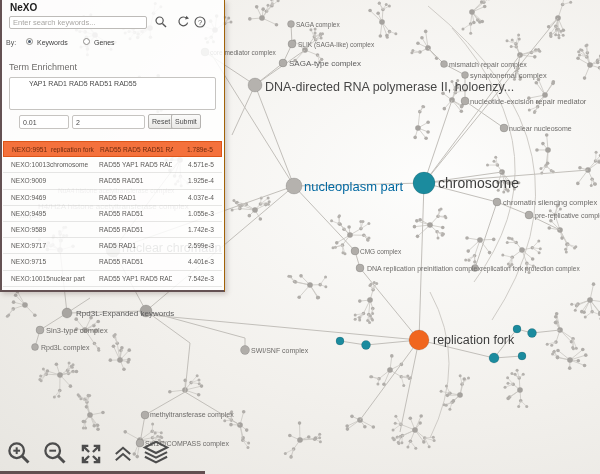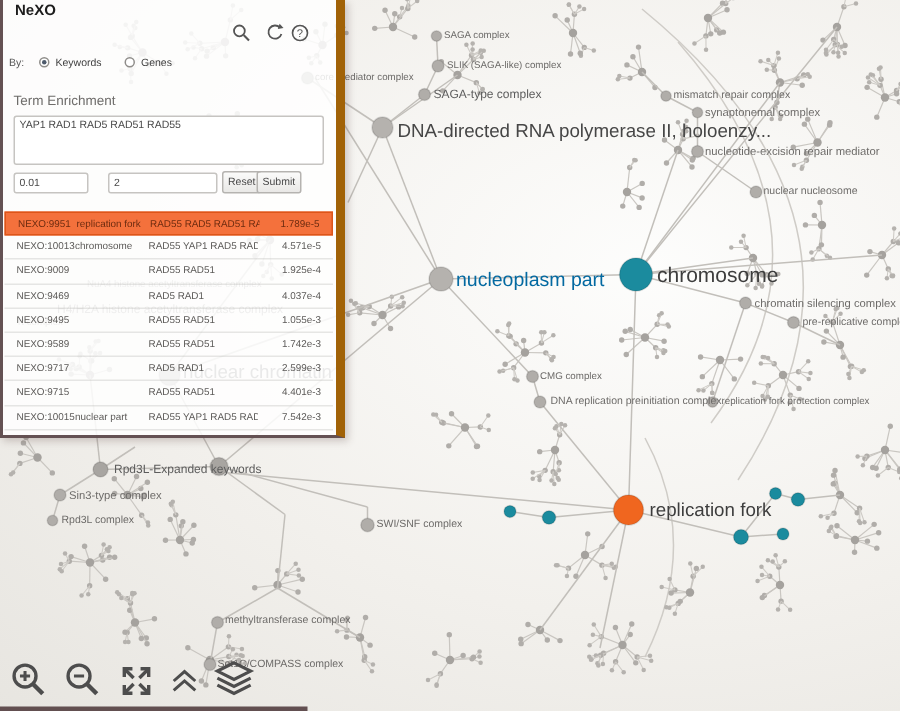--- a/index.html
+++ b/index.html
@@ -7,39 +7,39 @@
        font-family:"Liberation Sans", sans-serif;
        background:
          radial-gradient(ellipse 620px 420px at 72% 38%, #fdfdfc 0%, #f2f0ec 55%, #e7e5e0 100%);}
   
   #gsvg{position:absolute;left:0;top:0;z-index:1;}
   #glabels{position:absolute;left:0;top:0;width:533px;height:474px;z-index:2;pointer-events:none;}
   #glabels span{position:absolute;transform:translateY(-50%);white-space:nowrap;pointer-events:auto;}
   
   .panel{position:absolute;left:0;top:0;width:222px;height:290px;z-index:10;
          background:rgba(255,255,255,0.85);
-         border-right:6px solid #a16207;
+         border-right:1px solid #a16207;
          border-left:2px solid rgba(74,52,54,0.85);
          border-bottom:2px solid rgba(74,52,54,0.85);
          box-shadow:2px 2px 5px rgba(80,55,50,0.25);}
   .p-title{position:absolute;left:8px;top:2px;font-size:10px;font-weight:bold;color:#1c1c1c;}
   .p-search{position:absolute;left:7px;top:16px;width:138px;height:13px;border:1px solid #bdbbb8;
             background:#fff;font-size:7.5px;color:#444;padding:0 3px;box-sizing:border-box;border-radius:2px;}
   .p-search::placeholder{color:#a9a7a4;}
   .icon-btn{position:absolute;top:15px;width:15px;height:15px;border:none;background:transparent;padding:0;cursor:pointer;}
   .radio-row{position:absolute;left:4px;top:37px;width:214px;height:11px;font-size:7px;color:#555;}
   .radio-row .by{position:absolute;left:0;top:2px;}
   .radio{position:absolute;top:1px;width:7px;height:7px;border:1px solid #8f8d8a;border-radius:50%;background:#fff;box-sizing:border-box;}
   .radio.sel::after{content:"";position:absolute;left:1px;top:1px;width:3px;height:3px;border-radius:50%;background:#4d5a6b;}
   .radio-lbl{position:absolute;top:2px;color:#3f3f3f;}
   .p-head{position:absolute;left:7px;top:62px;font-size:9px;color:#6e6c6a;}
   .p-textarea{position:absolute;left:7px;top:77px;width:207px;height:33px;border:1px solid #c6c4c1;border-radius:2px;
               background:#fff;font-family:"Liberation Sans",sans-serif;font-size:7px;color:#4a4a4a;
-              padding:2px 3px;box-sizing:border-box;resize:none;}
-  .p-num1{position:absolute;left:7px;top:115px;width:50px;}
+              padding:2px 19px;box-sizing:border-box;resize:none;}
+  .p-num1{position:absolute;left:17px;top:115px;width:50px;}
   .p-num2{position:absolute;left:70px;top:115px;width:73px;}
   .p-num{height:14px;border:1px solid #c6c4c1;border-radius:2px;background:#fff;font-size:7px;color:#4a4a4a;
          padding:0 3px;box-sizing:border-box;}
   .p-btn{position:absolute;top:114px;height:15px;border:1px solid #b5b3b0;border-radius:2px;
          background:linear-gradient(#fbfbfa,#e9e8e6);font-size:7px;color:#4a4a4a;padding:0 3px;cursor:pointer;
          font-family:"Liberation Sans",sans-serif;}
   .p-reset{left:146px;}
   .p-submit{left:169px;}
   .p-table{position:absolute;left:1px;top:141px;width:219px;height:147px;font-size:6.6px;color:#5c5a58;}
   .t-row{position:relative;display:grid;grid-template-columns:39px 49px 73px 1fr;align-items:center;
@@ -1466,20 +1466,21 @@
     <span style="left: 46px; top: 330px; font-size: 7.5px; color: rgb(109, 107, 105);">Sin3-type complex</span>
     <span style="left: 41px; top: 347px; font-size: 7px; color: rgb(109, 107, 105);">Rpd3L complex</span>
     <span style="left: 251px; top: 350px; font-size: 7px; color: rgb(109, 107, 105);">SWI/SNF complex</span>
     <span style="left: 433px; top: 340px; font-size: 12.5px; color: rgb(61, 61, 61);">replication fork</span>
     <span style="left: 150px; top: 414px; font-size: 7px; color: rgb(109, 107, 105);">methyltransferase complex</span>
     <span style="left: 145px; top: 443px; font-size: 7px; color: rgb(109, 107, 105);">Set1C/COMPASS complex</span>
   </div>
 
 <div class="panel">
   <div class="p-title">NeXO</div>
+  <input class="p-search" type="text" placeholder="Enter search keywords..." style="">
   <button class="icon-btn" style="left:151px">
     <svg width="14" height="14" viewBox="0 0 14 14">
       <circle cx="5.6" cy="5.6" r="3.6" fill="none" stroke="#555" stroke-width="1.2"></circle>
       <line x1="8.4" y1="8.4" x2="12" y2="12" stroke="#555" stroke-width="1.4"></line>
     </svg>
   </button>
   <button class="icon-btn" style="left:173px">
     <svg width="14" height="14" viewBox="0 0 14 14">
       <path d="M10.6,3.4 A4.4,4.4 0 1 0 11.6,7.6" fill="none" stroke="#555" stroke-width="1.2"></path>
       <polygon points="10.4,0.8 13,3.6 9.2,4.4" fill="#555"></polygon>

